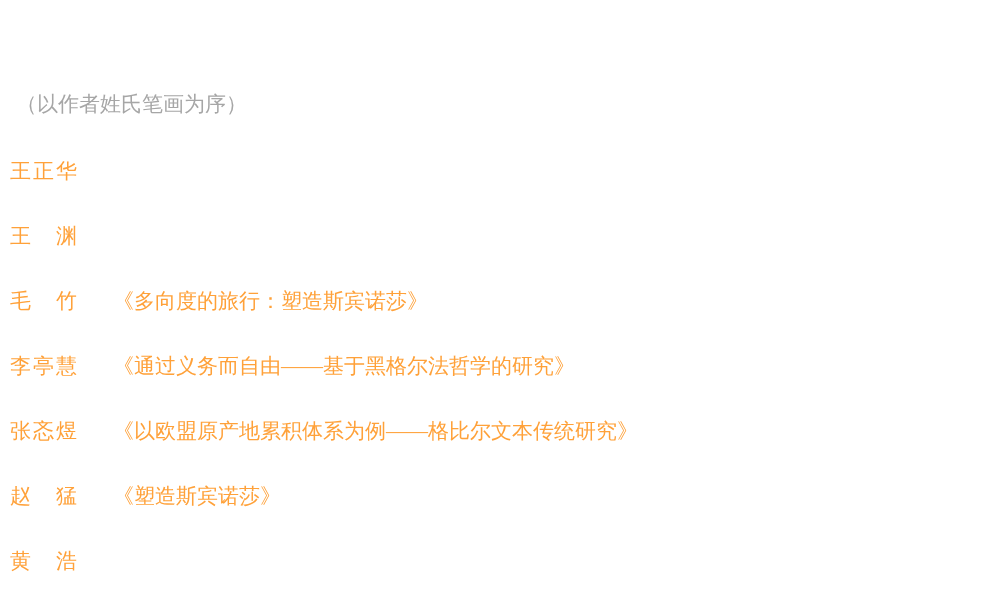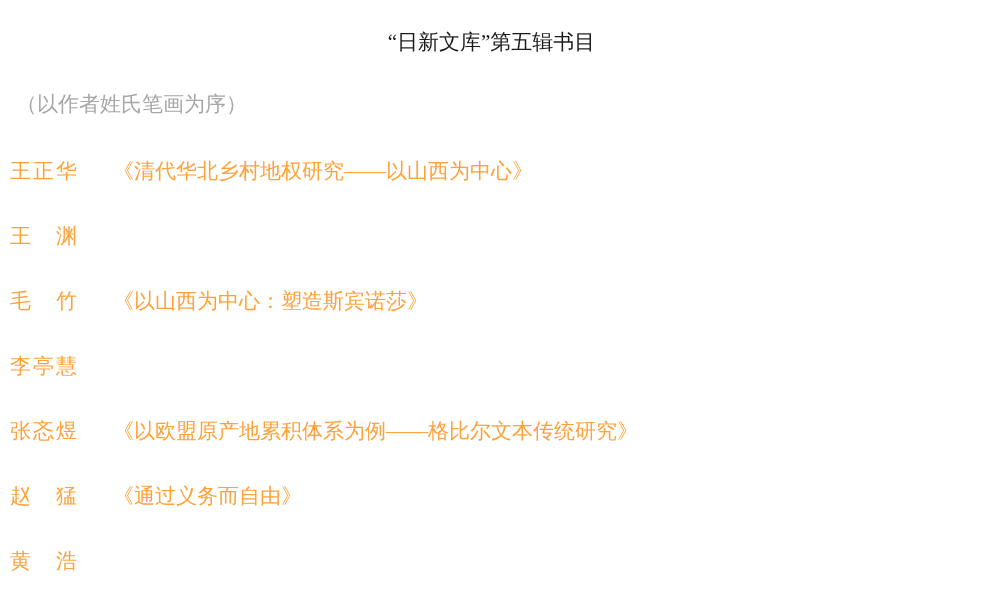--- a/index.html
+++ b/index.html
@@ -64,70 +64,69 @@
     flex: none;
   }
   .book-title {
     white-space: nowrap;
   }
 </style>
 </head>
 <body>
 
 <div class="doc">
-  <h1 class="doc-title">“日新文库”第五辑书目</h1>
   <div class="doc-subtitle">（以作者姓氏笔画为序）</div>
   <div class="book-list">
   <div class="book-row">
     <span class="author">
           <span>王</span>
           <span>正</span>
           <span>华</span>
         </span>
-    <span class="book-title">《清代华北乡村地权研究——以山西为中心》</span>
   </div>
 
   <div class="book-row">
     <span class="author">
           <span>王</span>
           <span>渊</span>
         </span>
   </div>
 
   <div class="book-row">
     <span class="author">
           <span>毛</span>
           <span>竹</span>
         </span>
-    <span class="book-title">《以山西为中心：塑造斯宾诺莎》</span>
+    <span class="book-title">《多向度的旅行：塑造斯宾诺莎》</span>
   </div>
 
   <div class="book-row">
     <span class="author">
           <span>李</span>
           <span>亭</span>
           <span>慧</span>
         </span>
+    <span class="book-title">《通过义务而自由——基于黑格尔法哲学的研究》</span>
   </div>
 
   <div class="book-row">
     <span class="author">
           <span>张</span>
           <span>忞</span>
           <span>煜</span>
         </span>
     <span class="book-title">《以欧盟原产地累积体系为例——格比尔文本传统研究》</span>
   </div>
 
   <div class="book-row">
     <span class="author">
           <span>赵</span>
           <span>猛</span>
         </span>
-    <span class="book-title">《通过义务而自由》</span>
+    <span class="book-title">《塑造斯宾诺莎》</span>
   </div>
 
   <div class="book-row">
     <span class="author">
           <span>黄</span>
           <span>浩</span>
         </span>
   </div>
 </div>
 </div>

